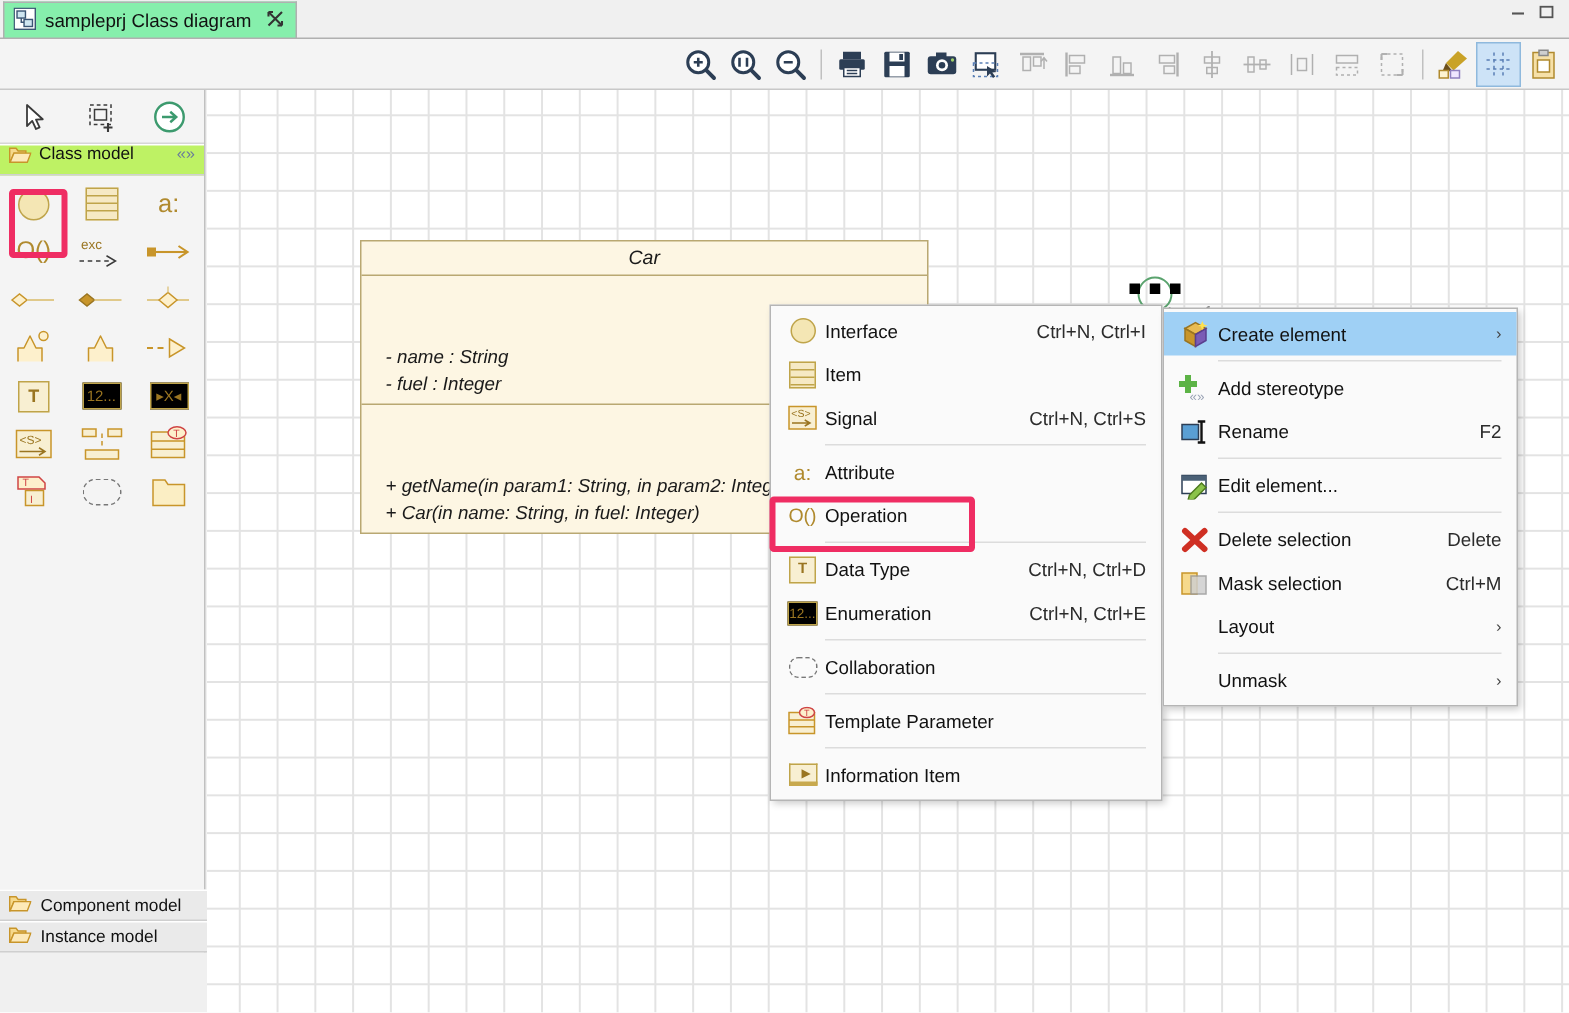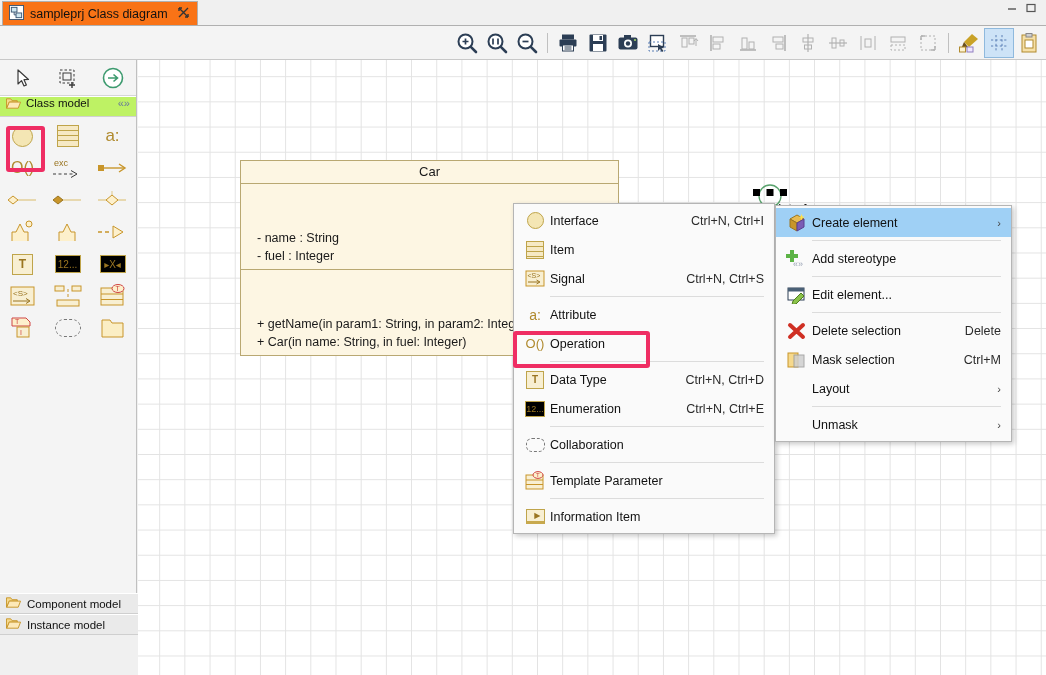--- a/index.html
+++ b/index.html
@@ -13,21 +13,21 @@
   }
   #app { position: relative; width: 1046px; height: 675px; background: #f0f0f0; }
 
   
   .titlebar {
     position: absolute; left: 0; top: 0; width: 1046px; height: 26px;
     background: #f0f0f0;
   }
   .tab {
     position: absolute; left: 2px; top: 1px; height: 25px;
-    background: #f97316;
+    background: #86efac;
     border: 1px solid #b0b0b0; border-bottom: none;
     display: flex; align-items: center; gap: 6px;
     padding: 0 8px 0 6px;
   }
   .tab-label { font-size: 12.5px; color: #111; white-space: nowrap; }
   .tab-close { font-size: 12px; color: #333; margin-left: 4px; }
   .tabstrip-fill {
     position: absolute; left: 0; top: 25px; width: 1046px; height: 1px;
     background: #b0b0b0;
   }
@@ -87,21 +87,21 @@
       linear-gradient(to right, #e3e3e3 1px, transparent 1px),
       linear-gradient(to bottom, #e3e3e3 1px, transparent 1px);
     background-size: 25.2px 25.2px;
     background-position: -4px -9px;
     overflow: hidden;
   }
 
   
   .umlbox {
     position: absolute; background: #fdf6e3; border: 1px solid #b9a872;
-    font-size: 12.5px; color: #1a1a1a;
+    font-size: 12.5px; color: #1a1a1a; font-style: italic;
   }
   .uml-title {
     text-align: center; font-size: 13px; padding: 3px 4px 4px 4px;
     border-bottom: 1px solid #b9a872;
   }
   .uml-compart { padding: 3px 6px 4px 16px; border-bottom: 1px solid #b9a872; margin-top: 42px; }
   .uml-compart:last-child { border-bottom: none; }
   .uml-line { line-height: 18px; white-space: nowrap; }
 
   
@@ -674,20 +674,30 @@
       <span class="mi-ico">
         <svg width="22" height="20" viewBox="0 0 22 20">
           <path d="M4 1 H8 V5 H12 V9 H8 V13 H4 V9 H0 V5 H4 Z" fill="#5cb346"></path>
           <text x="7" y="18" font-size="9" fill="#9aa3b5" font-family="Liberation Sans, sans-serif">«»</text>
         </svg>
       </span>
       <span class="mi-label">Add stereotype</span>
       <span class="mi-accel"></span>
     </div>
 
+    <div class="mi">
+      <span class="mi-ico">
+        <svg width="20" height="18" viewBox="0 0 20 18">
+          <rect x="1" y="4" width="11" height="10" fill="#5a9fd4" stroke="#2c3e55"></rect>
+          <path d="M14 2 V16 M11.5 2 H16.5 M11.5 16 H16.5" stroke="#111" stroke-width="1.6"></path>
+        </svg>
+      </span>
+      <span class="mi-label">Rename</span>
+      <span class="mi-accel">F2</span>
+    </div>
 
     <div class="msep"></div>
 
 
     <div class="mi">
       <span class="mi-ico">
         <svg width="20" height="18" viewBox="0 0 20 18">
           <rect x="1" y="2" width="16" height="12" fill="#fff" stroke="#2c3e55"></rect>
           <rect x="1" y="2" width="16" height="3.5" fill="#4a6076"></rect>
           <path d="M6 15 L14 7 L17 10 L9 18 L5 18.5 Z" fill="#8bc34a" stroke="#4e7a1f"></path>

